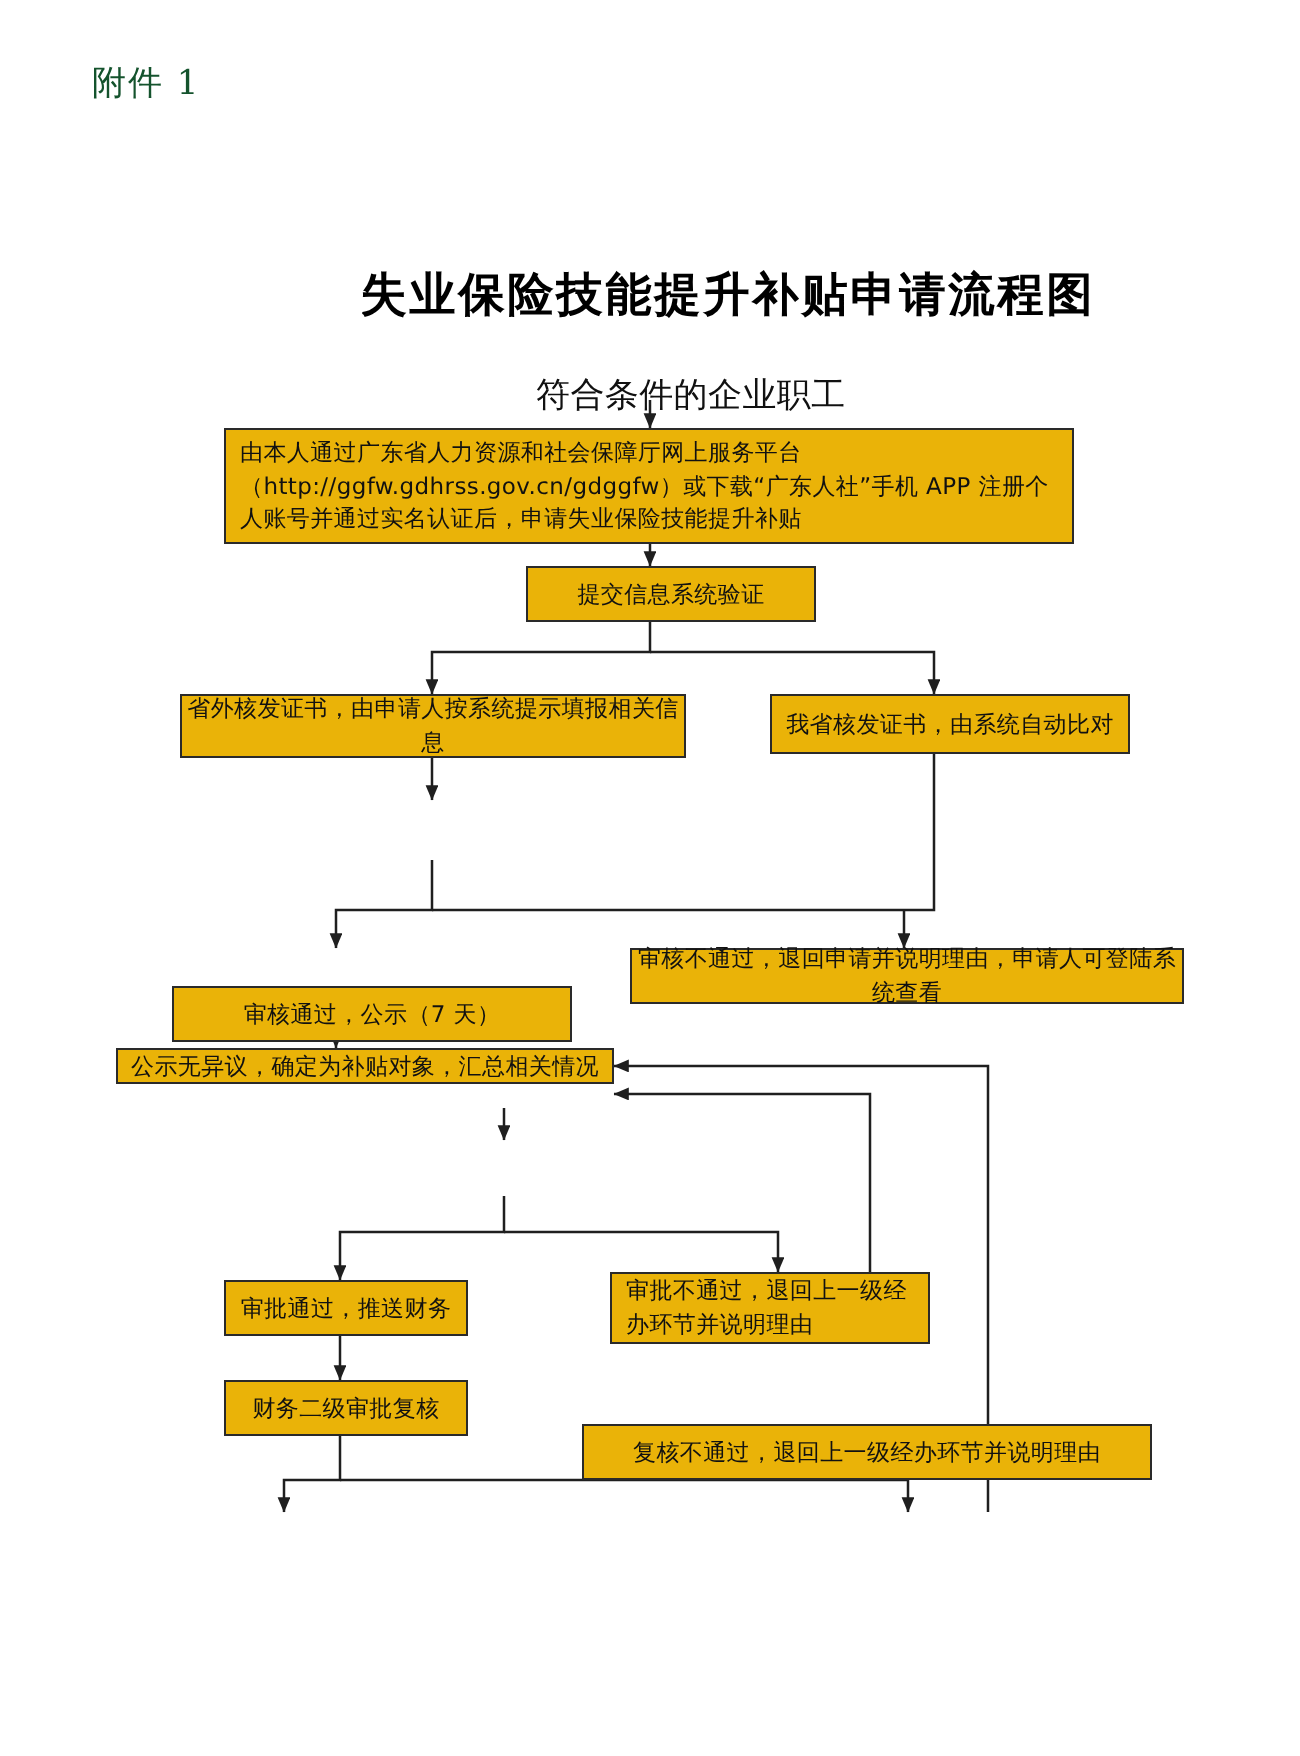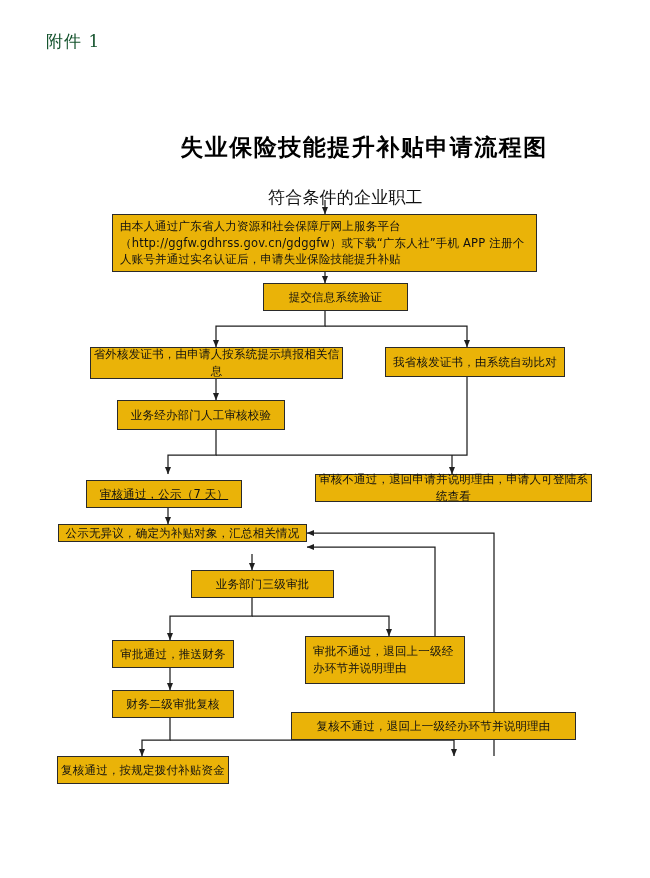--- a/index.html
+++ b/index.html
@@ -152,53 +152,44 @@
   </div>
 
   <div class="node center" style="left:90px; top:347px; width:253px; height:32px;">
     <span class="txt">省外核发证书，由申请人按系统提示填报相关信息</span>
   </div>
 
   <div class="node center" style="left:385px; top:347px; width:180px; height:30px;">
     <span class="txt">我省核发证书，由系统自动比对</span>
   </div>
 
-  <div class="node center" style="left:117px; top:400px; width:168px; height:30px;">
-    <span class="txt">业务经办部门人工审核校验</span>
-  </div>
 
-  <div class="node center" style="left:86px; top:480px; width:156px; height:28px;text-decoration:underline;">
+  <div class="node center" style="left:86px; top:493px; width:200px; height:28px;">
     <span class="txt">审核通过，公示（7 天）</span>
   </div>
 
   <div class="node center" style="left:315px; top:474px; width:277px; height:28px;">
     <span class="txt">审核不通过，退回申请并说明理由，申请人可登陆系统查看</span>
   </div>
 
   <div class="node center" style="left:58px; top:524px; width:249px; height:18px;">
     <span class="txt">公示无异议，确定为补贴对象，汇总相关情况</span>
   </div>
 
-  <div class="node center" style="left:191px; top:570px; width:143px; height:28px;">
-    <span class="txt">业务部门三级审批</span>
-  </div>
 
   <div class="node center" style="left:112px; top:640px; width:122px; height:28px;">
     <span class="txt">审批通过，推送财务</span>
   </div>
 
-  <div class="node leftpad" style="left:305px; top:636px; width:160px; height:48px;">
+  <div class="node leftpad" style="left:305px; top:636px; width:160px; height:36px;">
     <span class="txt">审批不通过，退回上一级经办环节并说明理由</span>
   </div>
 
   <div class="node center" style="left:112px; top:690px; width:122px; height:28px;">
     <span class="txt">财务二级审批复核</span>
   </div>
 
-  <div class="node center" style="left:57px; top:756px; width:172px; height:28px;">
-    <span class="txt">复核通过，按规定拨付补贴资金</span>
-  </div>
 
   <div class="node center" style="left:291px; top:712px; width:285px; height:28px;">
     <span class="txt">复核不通过，退回上一级经办环节并说明理由</span>
   </div>
 
 </div>
 
 </body></html>

